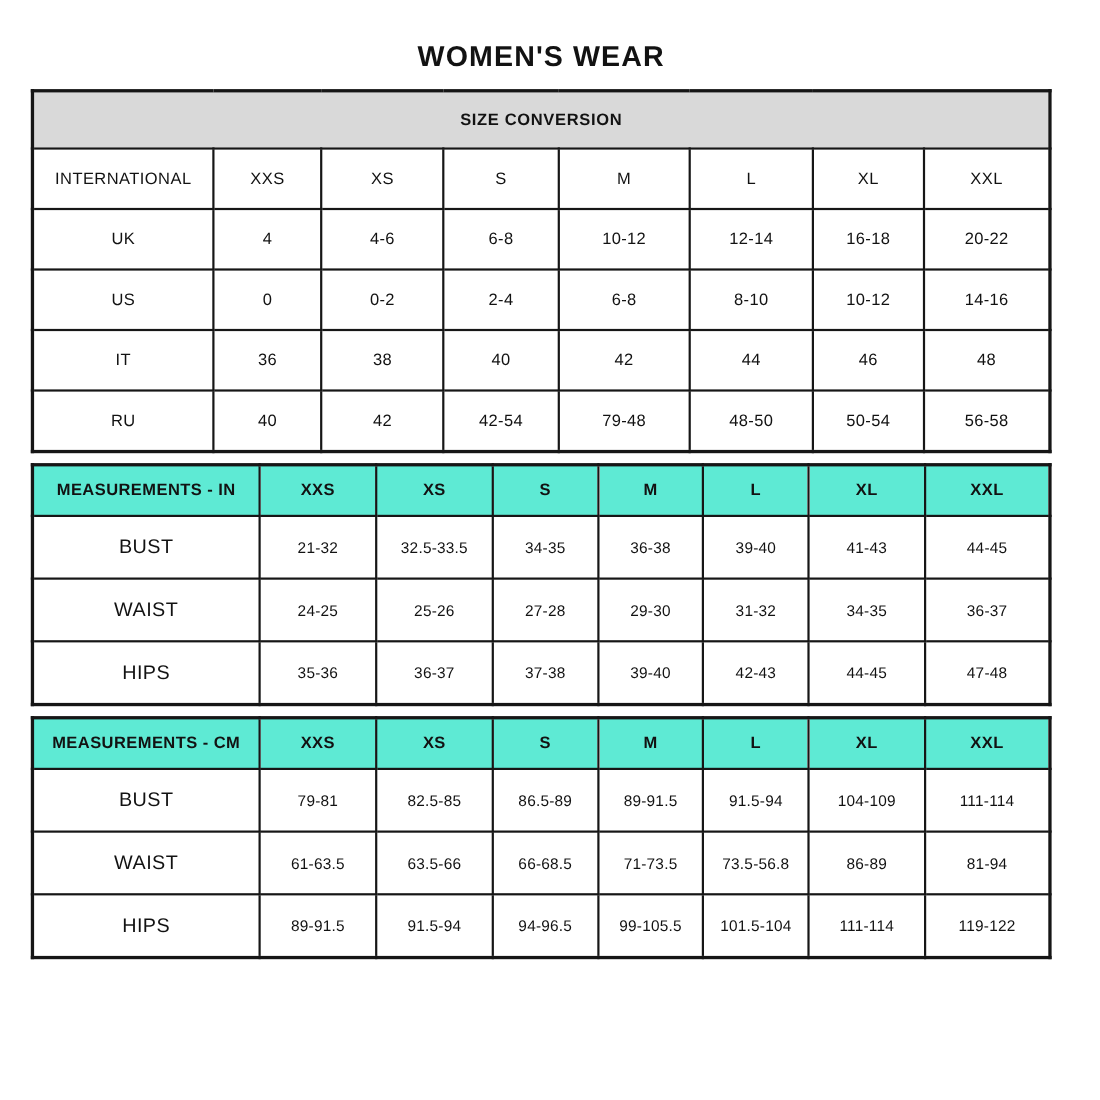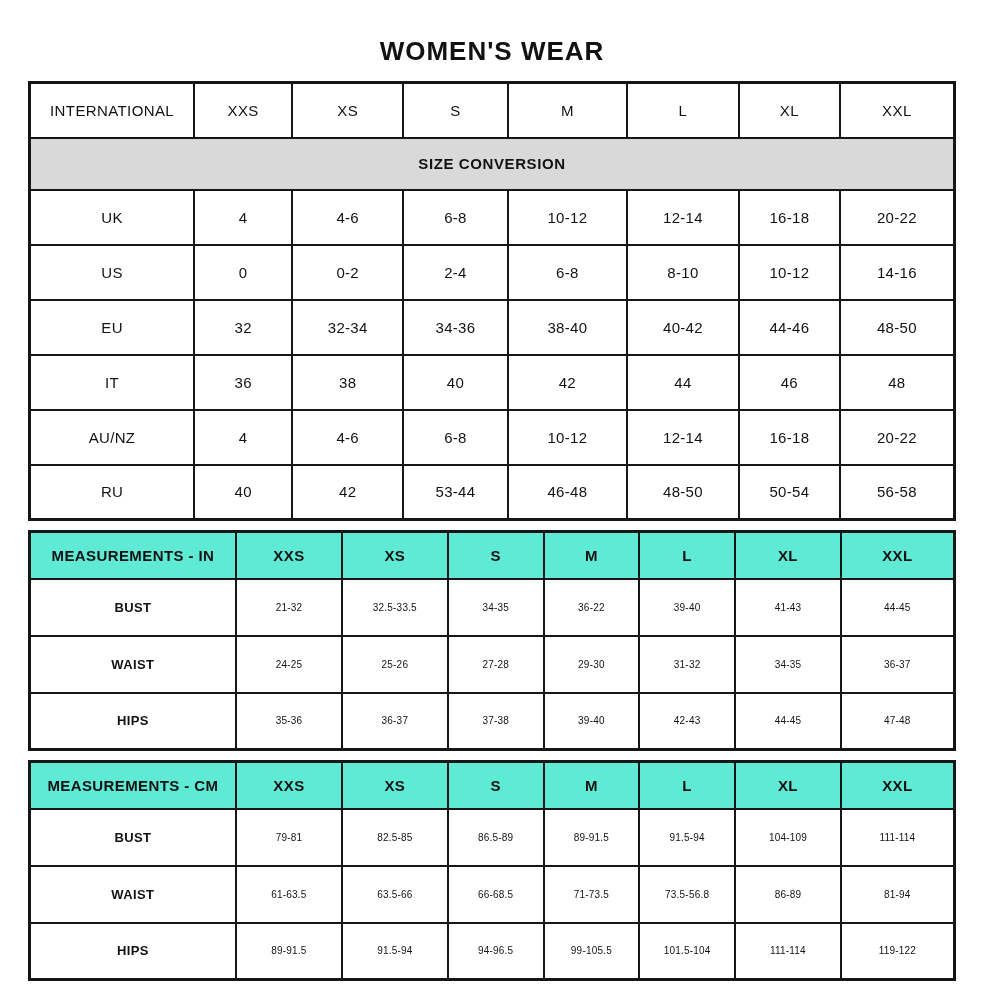--- a/index.html
+++ b/index.html
@@ -52,55 +52,55 @@
   .t-conv tbody th, .t-conv tbody td { font-size: 15px; letter-spacing: 0.3px; text-align: center; }
   
   .t-meas thead tr { height: 47px; }
   .t-meas thead th {
     background: #5eead4;
     font-weight: 700;
     font-size: 15px;
     letter-spacing: 0.4px;
   }
   .t-meas tbody tr { height: 57px; }
-  .t-meas tbody th { font-size: 13px; font-weight: 700; letter-spacing: 0.4px; }
-  .t-meas tbody td { font-size: 10px; letter-spacing: 0.2px; }
+  .t-meas tbody th { font-size: 18px; font-weight: 400; letter-spacing: 0.4px; }
+  .t-meas tbody td { font-size: 14px; letter-spacing: 0.2px; }
 </style>
 </head>
 <body>
 
 <div class="page">
 
   <h1 class="page-title">WOMEN'S WEAR</h1>
 
   <table class="t-conv">
     <colgroup>
       <col style="width:17.8%">
         <col style="width:10.6%">
         <col style="width:12.0%">
         <col style="width:11.3%">
       <col style="width:12.9%">
         <col style="width:12.1%">
         <col style="width:10.9%">
         <col style="width:12.4%">
     </colgroup>
     <thead>
+      <tr>
+        <th class="banner-cell" colspan="8">SIZE CONVERSION</th>
+      </tr>
       <tr style="height:55px; font-weight:400;">
         <th style="font-size:15px; font-weight:400; letter-spacing:0.4px;">INTERNATIONAL</th>
         <th style="font-size:15px; font-weight:400; letter-spacing:0.4px;">XXS</th>
         <th style="font-size:15px; font-weight:400; letter-spacing:0.4px;">XS</th>
         <th style="font-size:15px; font-weight:400; letter-spacing:0.4px;">S</th>
         <th style="font-size:15px; font-weight:400; letter-spacing:0.4px;">M</th>
         <th style="font-size:15px; font-weight:400; letter-spacing:0.4px;">L</th>
         <th style="font-size:15px; font-weight:400; letter-spacing:0.4px;">XL</th>
         <th style="font-size:15px; font-weight:400; letter-spacing:0.4px;">XXL</th>
       </tr>
-      <tr>
-        <th class="banner-cell" colspan="8">SIZE CONVERSION</th>
-      </tr>
     </thead>
     <tbody>
 
     <tr>
         <th>UK</th>
         <td>4</td>
         <td>4-6</td>
         <td>6-8</td>
         <td>10-12</td>
         <td>12-14</td>
@@ -111,55 +111,35 @@
         <th>US</th>
         <td>0</td>
         <td>0-2</td>
         <td>2-4</td>
         <td>6-8</td>
         <td>8-10</td>
         <td>10-12</td>
         <td>14-16</td>
       </tr>
         <tr>
-        <th>EU</th>
-        <td>32</td>
-        <td>32-34</td>
-        <td>34-36</td>
-        <td>38-40</td>
-        <td>40-42</td>
-        <td>44-46</td>
-        <td>48-50</td>
-      </tr>
-        <tr>
         <th>IT</th>
         <td>36</td>
         <td>38</td>
         <td>40</td>
         <td>42</td>
         <td>44</td>
         <td>46</td>
         <td>48</td>
       </tr>
         <tr>
-        <th>AU/NZ</th>
-        <td>4</td>
-        <td>4-6</td>
-        <td>6-8</td>
-        <td>10-12</td>
-        <td>12-14</td>
-        <td>16-18</td>
-        <td>20-22</td>
-      </tr>
-        <tr>
         <th>RU</th>
         <td>40</td>
         <td>42</td>
-        <td>53-44</td>
-        <td>46-48</td>
+        <td>42-54</td>
+        <td>79-48</td>
         <td>48-50</td>
         <td>50-54</td>
         <td>56-58</td>
       </tr>
       </tbody>
   </table>
 
   <table class="t-meas">
     <colgroup>
       <col style="width:22.3%">
@@ -183,21 +163,21 @@
         <th>XXL</th>
       </tr>
     </thead>
     <tbody>
 
     <tr>
         <th>BUST</th>
         <td>21-32</td>
         <td>32.5-33.5</td>
         <td>34-35</td>
-        <td>36-22</td>
+        <td>36-38</td>
         <td>39-40</td>
         <td>41-43</td>
         <td>44-45</td>
       </tr>
         <tr>
         <th>WAIST</th>
         <td>24-25</td>
         <td>25-26</td>
         <td>27-28</td>
         <td>29-30</td>

